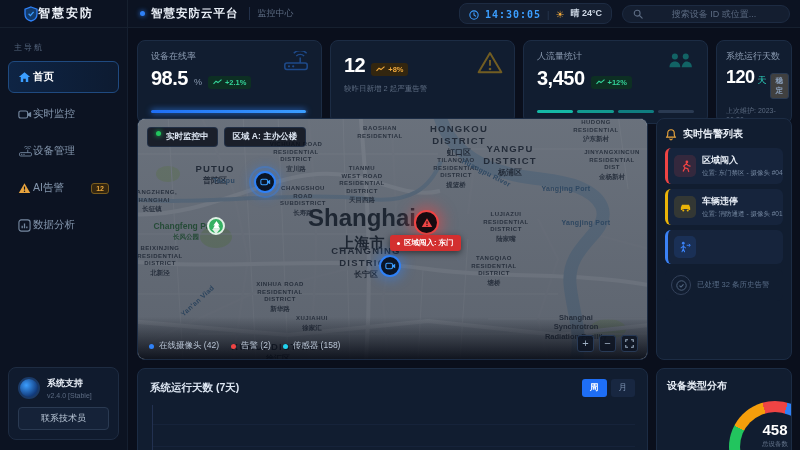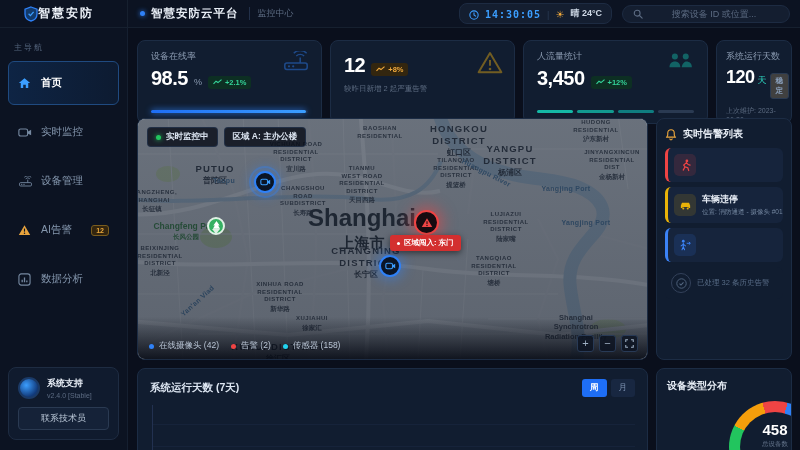--- a/index.html
+++ b/index.html
@@ -26,21 +26,21 @@
   .search-pill { display:flex; align-items:center; gap:6px; background:#141e30; border:1px solid #1d2b42;
     border-radius:12px; padding:3px 10px; width:168px; }
   .search-pill input { background:transparent; border:none; outline:none; color:#9fb0c6; font-size:9px; width:100%;
     font-family:inherit;text-align:center; }
   .search-pill input::placeholder { color:#5c6b82; }
 
   
   .sidebar { position:absolute; left:0; top:28px; width:128px; bottom:0; background:#0c1322;
     border-right:1px solid #151f30; z-index:20; }
   .nav-head { font-size:8px; color:#54647c; letter-spacing:2px; margin:14px 0 8px 14px; }
-  .nav-item { display:flex; align-items:center; gap:8px; height:44px; margin:5px 8px; padding:12px 9px;
+  .nav-item { display:flex; align-items:center; height:32px; margin:5px 8px; padding:12px 9px;
     border-radius:6px; font-size:10.5px; color:#8496ad; cursor:pointer; border:1px solid transparent; }
   .nav-item .ni-ic { width:15px; display:flex; color:#7588a0; }
   .nav-item.active { background:linear-gradient(90deg,#0e2444,#0d1b31); border:1px solid #1f4a80;
     color:#ffffff; font-weight:bold; }
   .nav-item.active .ni-ic { color:#3b9eff; }
   .nav-item .warn-ic { color:#e8a33d; }
   .nav-badge { margin-left:auto; background:#33250f; border:1px solid #7a5c1d; color:#eba83e;
     font-size:7px; font-weight:bold; border-radius:3px; padding:1px 4px; }
   .support { position:absolute; left:8px; right:8px; bottom:10px; background:#101b2e; border:1px solid #1e2c42;
     border-radius:8px; padding:9px; }
@@ -93,21 +93,21 @@
   .ml.green { color:#3c7a4e; }
   .ml.green .en { font-size:8.5px; text-transform:none; letter-spacing:0; }
   .ml.rotA { transform:translateX(-50%) rotate(27deg); }
   .ml.rotB { transform:translateX(-50%) rotate(-42deg); }
   .ml .zh:empty { display:none; }
   .map-dim { position:absolute; inset:0; background:linear-gradient(rgba(9,14,26,.40),rgba(9,14,26,.48)); z-index:3; }
   .map-bottom-fade { position:absolute; left:0; right:0; bottom:0; height:42px;
     background:linear-gradient(transparent,rgba(6,10,20,.88)); z-index:4; }
   .chip-row { position:absolute; left:9px; top:8px; display:flex; gap:6px; z-index:6; }
   .chip { background:rgba(8,13,24,.82); border:1px solid rgba(40,58,86,.6); border-radius:4px;
-    padding:3px 8px; font-size:8.5px; color:#dbe4f0; display:flex; align-items:center; gap:5px; font-weight:bold; }
+    padding:3px 8px; font-size:8.5px; color:#dbe4f0; display:flex; align-items:flex-start; gap:5px; font-weight:bold; }
   .gdot { width:5px; height:5px; border-radius:50%; background:#22c55e; box-shadow:0 0 5px #22c55e; }
   .marker { position:absolute; z-index:6; display:flex; align-items:center; justify-content:center; }
   .cam-marker { width:22px; height:22px; border-radius:50%; background:#0b1526; border:2px solid #2f81f7;
     box-shadow:0 0 12px 3px rgba(47,129,247,.45); color:#3b9eff; }
   .cam-marker.halo::after { content:""; position:absolute; inset:-7px; border-radius:50%;
     border:2px solid rgba(47,129,247,.35); }
   .park-marker { width:18px; height:18px; border-radius:50%; background:#35b062; border:2px solid #dff0e4; }
   .park-marker::after { content:""; position:absolute; bottom:-5px; left:50%; transform:translateX(-50%);
     border:4px solid transparent; border-top:5px solid #dff0e4; }
   .alert-marker { width:25px; height:25px; border-radius:50%; background:#170b10; border:2px solid #ef4444;
@@ -600,20 +600,24 @@
     <span class="panel-title">实时告警列表</span>
   </div>
 
   <div class="al-item" style="border-left:3px solid #ef4444">
     <span class="al-ic" style="background:rgba(239,68,68,.14);color:#ef4444">
       <svg width="11" height="13" viewBox="0 0 12 14">
           <circle cx="7.5" cy="2" r="1.5" fill="currentColor"></circle>
           <path d="M7 4 L4 6.5 L5.5 8.5 L3.5 12 M7 4 L9 6 L11 6.6 M5.5 8.5 L8.5 9.5 L9.5 12.5" stroke="currentColor" fill="none" stroke-width="1.3" stroke-linecap="round"></path>
         </svg>
     </span>
+    <div>
+        <div class="al-title">区域闯入</div>
+        <div class="al-loc">位置: 东门禁区 - 摄像头 #04</div>
+      </div>
   </div>
 
 
   <div class="al-item" style="border-left:3px solid #eab308">
     <span class="al-ic" style="background:rgba(234,179,8,.14);color:#eab308">
       <svg width="13" height="10" viewBox="0 0 14 10">
           <path d="M2 5.6 L3.2 2.6 h7.6 L12 5.6 v2.6 h-1.8 v-1 H3.8 v1 H2 Z" fill="currentColor"></path>
           <circle cx="4.6" cy="8.8" r="1.1" fill="currentColor"></circle>
           <circle cx="9.4" cy="8.8" r="1.1" fill="currentColor"></circle>
         </svg>

